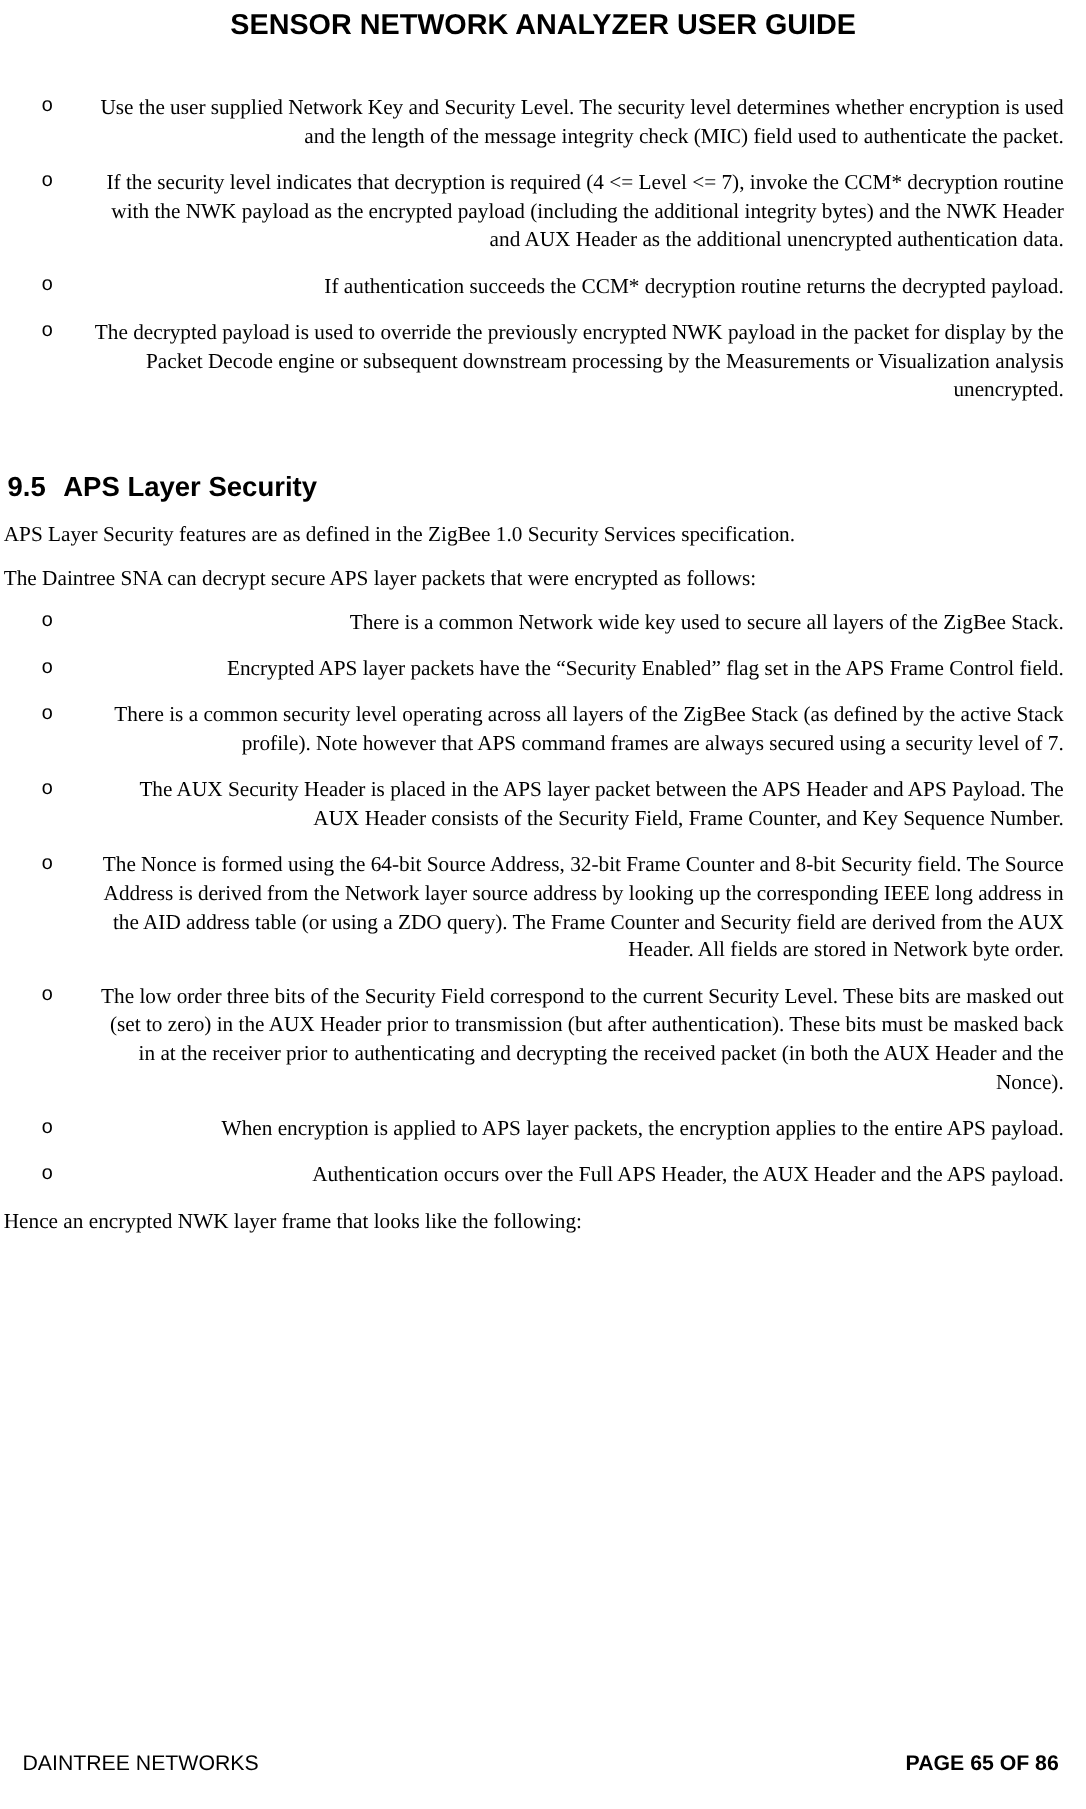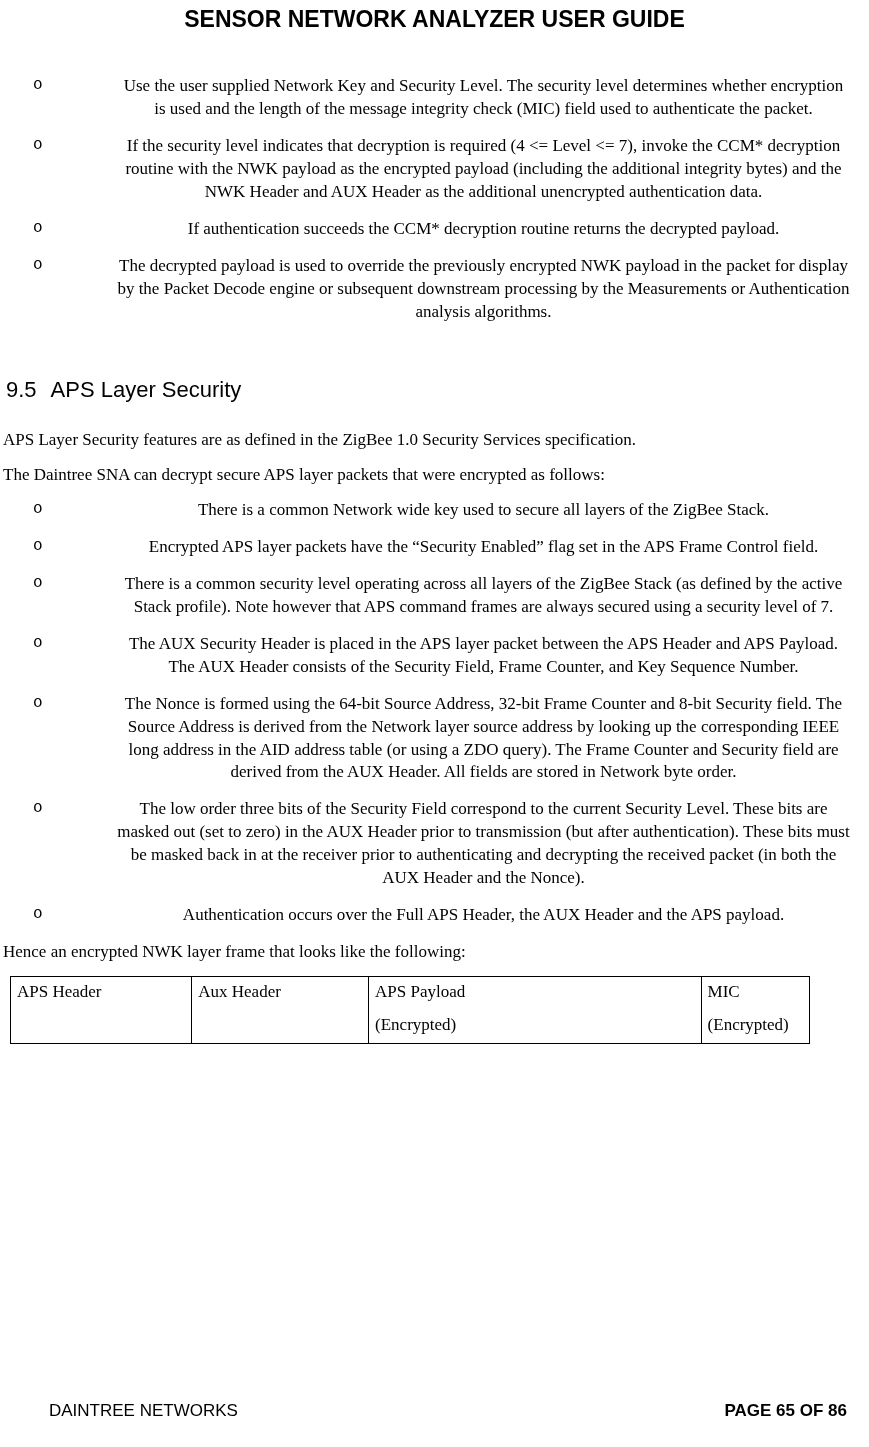--- a/index.html
+++ b/index.html
@@ -29,38 +29,38 @@
     .content {
       padding: 0 18px 0 0;
     }
     ul.bullet-list {
       list-style: none;
       margin: 0;
       padding: 0;
     }
     ul.bullet-list > li {
       position: relative;
-      padding-left: 116px;
+      padding-left: 73px;
       margin-bottom: 14px;
-      text-align: center;
+      text-align: right;
     }
     ul.bullet-list > li::before {
       content: "o";
       position: absolute;
       left: 33px;
       top: 0;
       font-family: "Courier New", Courier, monospace;
       font-size: 16px;
     }
     .section-heading {
       font-family: Arial, Helvetica, sans-serif;
-      font-weight: normal;
+      font-weight: bold;
       font-size: 22px;
       margin-top: 52px;
-      margin-bottom: 24px;
+      margin-bottom: 12px;
       padding-left: 6px;
     }
     .section-number {
       display: inline-block;
       margin-right: 14px;
     }
     p.body-text {
       margin: 0 0 12px 0;
       padding-left: 3px;
     }
@@ -89,78 +89,62 @@
       margin-top: 10px;
     }
     .footer {
       position: absolute;
       bottom: 24px;
       left: 0;
       right: 0;
       font-family: Arial, Helvetica, sans-serif;
       font-size: 17px;
       padding: 0 22px 0 18px;
-      margin-left: 31px;
     }
     .footer-left {
       float: left;
     }
     .footer-right {
       float: right;
       font-weight: bold;
     }
   </style>
 </head>
 <body>
 
 <div class="page-header">SENSOR NETWORK ANALYZER USER GUIDE</div>
 
 <div class="content">
 
   <ul class="bullet-list">
     <li>Use the user supplied Network Key and Security Level. The security level determines whether encryption is used and the length of the message integrity check (MIC) field used to authenticate the packet.</li>
     <li>If the security level indicates that decryption is required (4 &lt;= Level &lt;= 7), invoke the CCM* decryption routine with the NWK payload as the encrypted payload (including the additional integrity bytes) and the NWK Header and AUX Header as the additional unencrypted authentication data.</li>
     <li>If authentication succeeds the CCM* decryption routine returns the decrypted payload.</li>
-    <li>The decrypted payload is used to override the previously encrypted NWK payload in the packet for display by the Packet Decode engine or subsequent downstream processing by the Measurements or Authentication analysis algorithms.</li>
+    <li>The decrypted payload is used to override the previously encrypted NWK payload in the packet for display by the Packet Decode engine or subsequent downstream processing by the Measurements or Visualization analysis unencrypted.</li>
   </ul>
 
   <h2 class="section-heading">
     <span class="section-number">9.5</span><span>APS Layer Security</span>
   </h2>
 
   <p class="body-text">APS Layer Security features are as defined in the ZigBee 1.0 Security Services specification.</p>
   <p class="body-text">The Daintree SNA can decrypt secure APS layer packets that were encrypted as follows:</p>
 
   <ul class="bullet-list">
     <li>There is a common Network wide key used to secure all layers of the ZigBee Stack.</li>
     <li>Encrypted APS layer packets have the “Security Enabled” flag set in the APS Frame Control field.</li>
     <li>There is a common security level operating across all layers of the ZigBee Stack (as defined by the active Stack profile). Note however that APS command frames are always secured using a security level of 7.</li>
     <li>The AUX Security Header is placed in the APS layer packet between the APS Header and APS Payload. The AUX Header consists of the Security Field, Frame Counter, and Key Sequence Number.</li>
     <li>The Nonce is formed using the 64-bit Source Address, 32-bit Frame Counter and 8-bit Security field. The Source Address is derived from the Network layer source address by looking up the corresponding IEEE long address in the AID address table (or using a ZDO query). The Frame Counter and Security field are derived from the AUX Header. All fields are stored in Network byte order.</li>
     <li>The low order three bits of the Security Field correspond to the current Security Level. These bits are masked out (set to zero) in the AUX Header prior to transmission (but after authentication). These bits must be masked back in at the receiver prior to authenticating and decrypting the received packet (in both the AUX Header and the Nonce).</li>
+    <li>When encryption is applied to APS layer packets, the encryption applies to the entire APS payload.</li>
     <li>Authentication occurs over the Full APS Header, the AUX Header and the APS payload.</li>
   </ul>
 
   <p class="body-text table-intro">Hence an encrypted NWK layer frame that looks like the following:</p>
 
-  <table class="frame-table">
-    <tbody>
-        <tr>
-      <td class="col1">APS Header</td>
-      <td class="col2">Aux Header</td>
-      <td class="col3">
-        <span>APS Payload</span>
-        <span class="cell-sub">(Encrypted)</span>
-      </td>
-      <td class="col4">
-        <span>MIC</span>
-        <span class="cell-sub">(Encrypted)</span>
-      </td>
-    </tr>
-  </tbody>
-    </table>
 
 </div>
 
 <div class="footer">
   <span class="footer-left">DAINTREE NETWORKS</span>
   <span class="footer-right">PAGE 65 OF 86</span>
 </div>
 
 </body></html>

